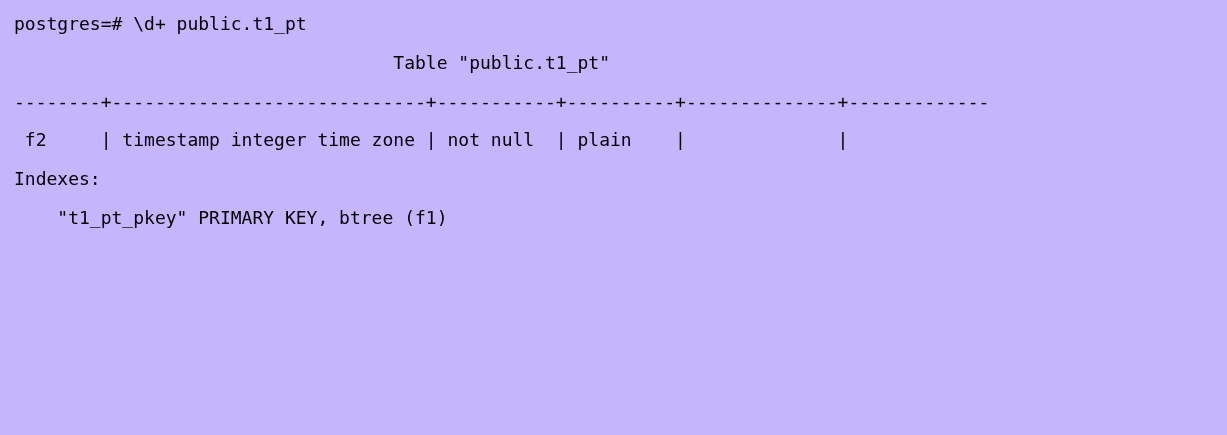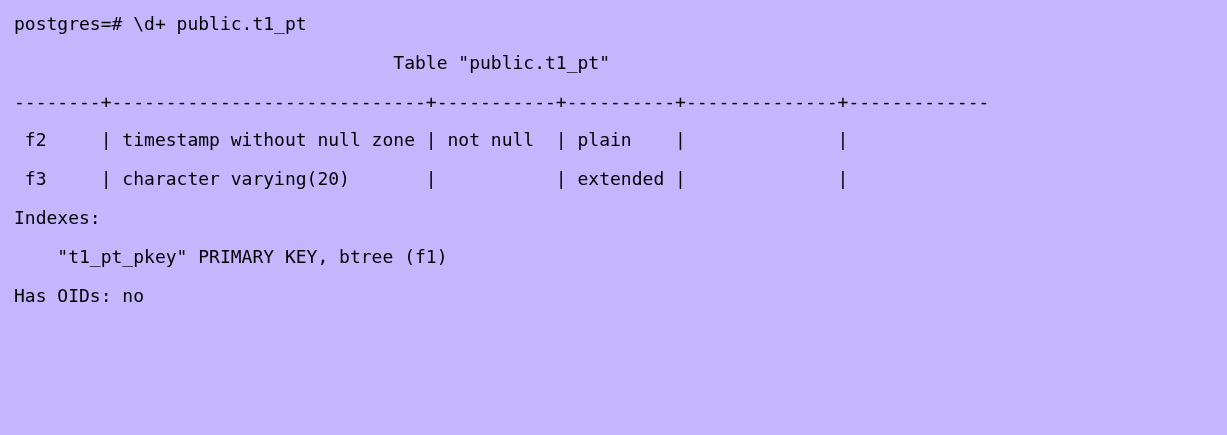--- a/index.html
+++ b/index.html
@@ -28,20 +28,18 @@
 </style>
 </head>
 <body>
 
 <div class="screen" style="background: #c4b5fd;">
     <div class="term" style="color: rgb(0, 0, 0);">
       <div class="line"><span>postgres=# </span><span>\d+ public.t1_pt</span></div>
       <div class="line">                                   Table "public.t1_pt"</div>
       <div class="line">--------+-----------------------------+-----------+----------+--------------+-------------</div>
       <div>
-        <div class="line"> f2     | timestamp without null zone | not null  | plain    |              |              </div>
-        <div class="line"> f3     | character varying(20)       |           | extended |              |              </div>
+        <div class="line"> f2     | timestamp integer time zone | not null  | plain    |              |              </div>
       </div>
       <div class="line">Indexes:</div>
       <div class="line">    "t1_pt_pkey" PRIMARY KEY, btree (f1)</div>
-      <div class="line">Has OIDs: no</div>
     </div>
   </div>
 
 </body></html>

